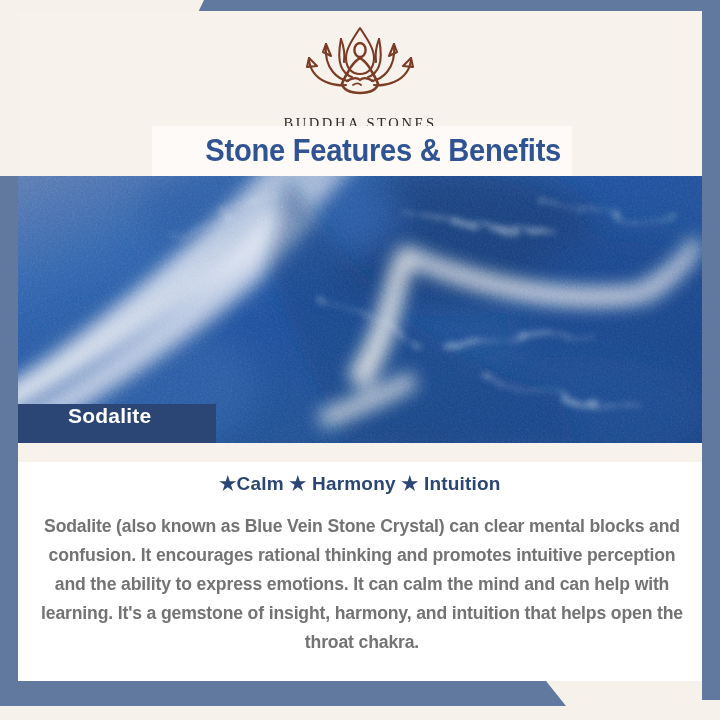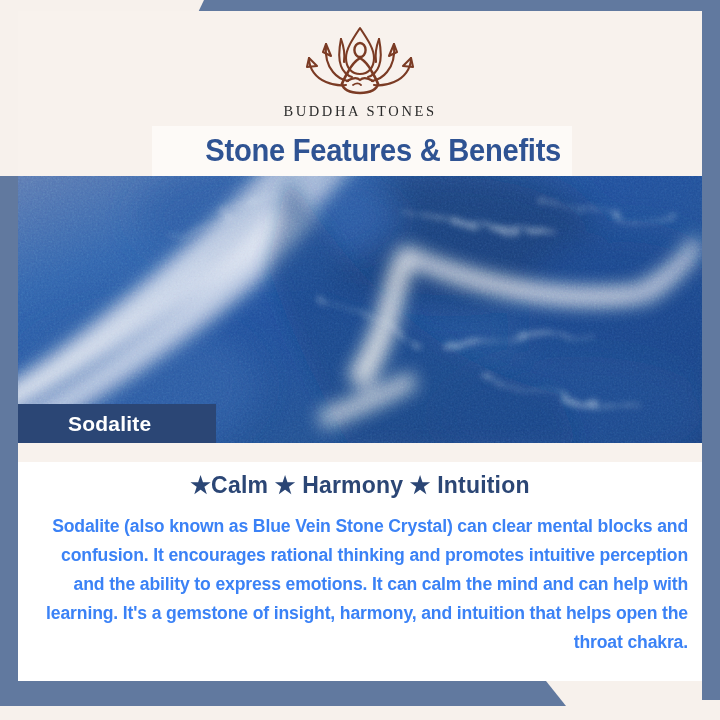--- a/index.html
+++ b/index.html
@@ -79,21 +79,21 @@
     justify-content: flex-start;
     padding-top: 14px;
     box-sizing: border-box;
   }
   .logo-mark {
     width: 150px;
     height: 74px;
     display: block;
   }
   .logo-word {
-    margin-top: 4px;
+    margin-top: 16px;
     font-family: "Liberation Serif", serif;
     font-size: 14.5px;
     letter-spacing: 2.6px;
     color: #2b2b2b;
     font-weight: 400;
   }
 
   .title-plate {
     position: absolute;
     left: 134px;
@@ -129,21 +129,21 @@
 
   
   .name-bar {
     position: absolute;
     left: 18px;
     top: 404px;
     width: 198px;
     height: 39px;
     background: #2b4675;
     display: flex;
-    align-items: center;
+    align-items: flex-start;
   }
   .name-bar-text {
     color: #ffffff;
     font-size: 21px;
     font-weight: bold;
     padding-left: 50px;
     letter-spacing: 0.2px;
   }
 
   
@@ -163,36 +163,36 @@
     height: 219px;
     background: #ffffff;
   }
 
   .keywords {
     position: absolute;
     left: 0;
     top: 10px;
     width: 684px;
     text-align: center;
-    font-size: 23px;
+    font-size: 19px;
     font-weight: bold;
     color: #2b4675;
     letter-spacing: 0.2px;
   }
 
   .paragraph {
     position: absolute;
     left: 18px;
     top: 50px;
     width: 652px;
     font-size: 17.6px;
     font-weight: bold;
     line-height: 29px;
-    color: #3b82f6;
-    text-align: right;
+    color: #737373;
+    text-align: center;
     letter-spacing: -0.15px;
   }
 </style>
 </head>
 <body>
 
 <div class="page">
 
   <div class="top-band"></div>
   <div class="rail-left"></div>

